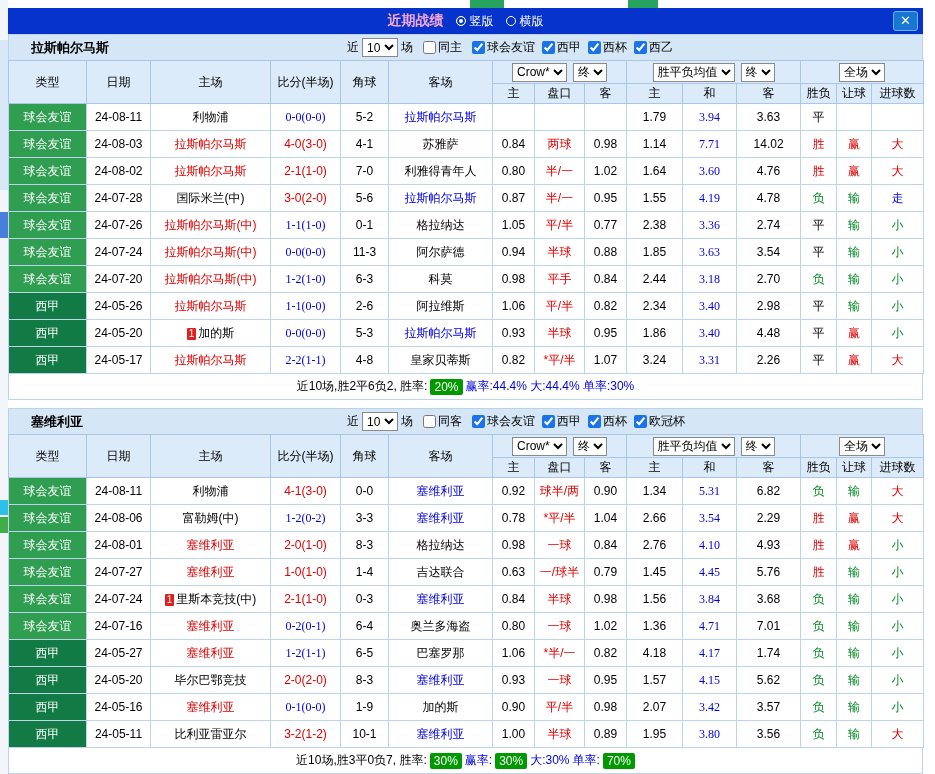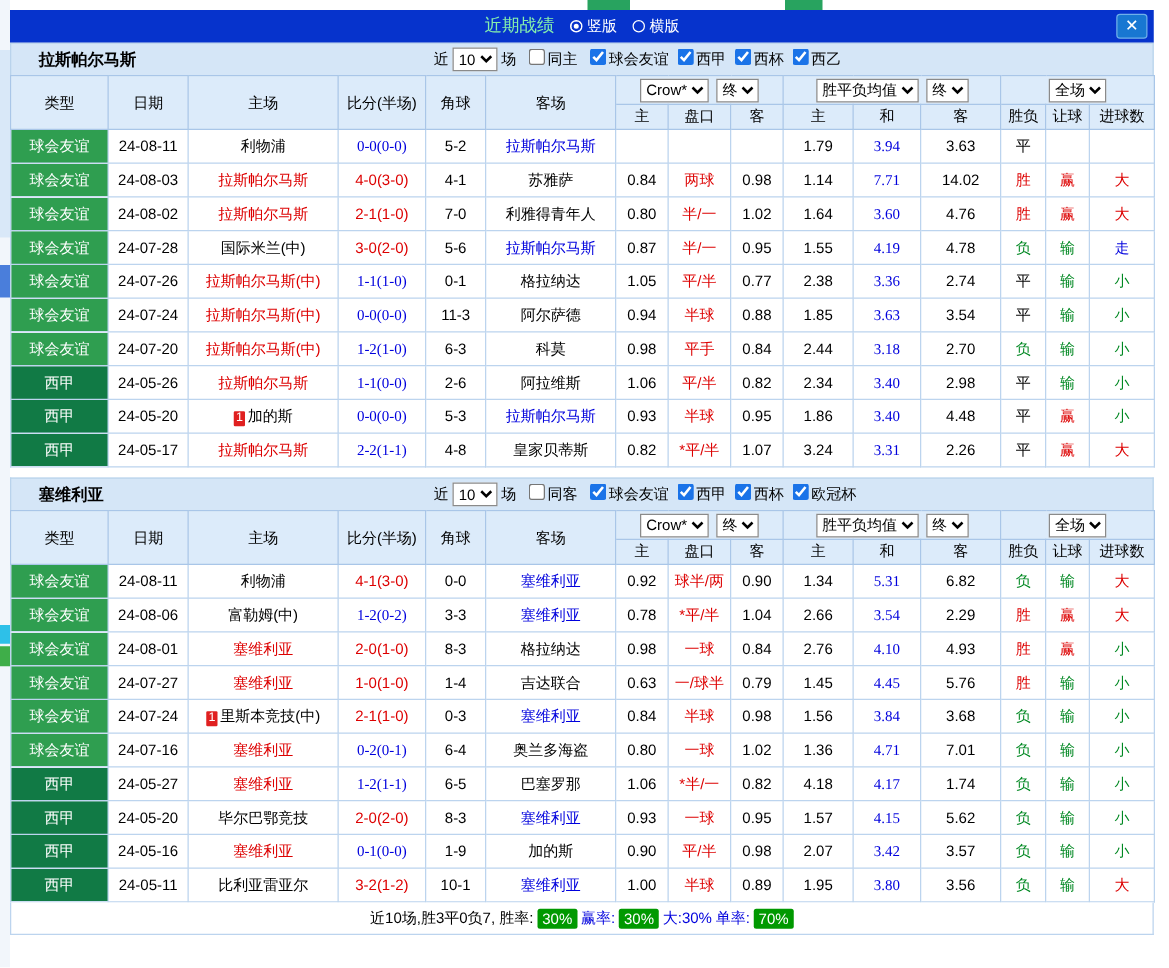--- a/index.html
+++ b/index.html
@@ -18,36 +18,36 @@
   .frag-green { top:517px; height:16px; background:#3fae49; }
   .top-frag { position:absolute; top:0; height:8px; background:#28a35f; }
   .top-frag.f1 { left:470px; width:34px; }
   .top-frag.f2 { left:628px; width:30px; }
 
   .modal { position:absolute; left:8px; top:8px; width:915px; }
 
   
   .titlebar { height:26px; background:var(--titlebar_bg,#0633cc); display:flex; align-items:center;
     justify-content:center; gap:12px; position:relative; color:#fff; }
-  .panel-title { color:#86efac; font-weight:normal; font-size:14px;text-align:center; }
+  .panel-title { color:#f9a8d4; font-weight:bold; font-size:14px;text-align:center; }
   .radio-group { display:inline-flex; align-items:center; gap:4px; cursor:pointer; }
   .radio-dot { width:10px; height:10px; border:1px solid #fff; border-radius:50%; display:inline-block; }
   .radio-dot.on { background:#fff; box-shadow:inset 0 0 0 2px var(--titlebar_bg,#0633cc); border-color:#fff; }
   .close-btn { position:absolute; right:5px; top:3px; width:25px; height:20px; background:#1877d2;
     border:1px solid #6fb0ea; border-radius:3px; color:#fff; font-weight:bold; text-align:center;
     line-height:18px; font-size:13px; cursor:pointer; }
 
   
   .filterbar { height:26px; background:#d5e6f7; border:1px solid #b9d3ec; border-bottom:none;
     display:flex; align-items:center; }
   .team-name { font-weight:bold; font-size:13px; margin-left:22px; width:316px; }
   .filters { display:flex; align-items:center; gap:3px; }
   select { font-size:12px; height:19px; border:1px solid #8a8a8a; background:#fff; }
   input[type=checkbox] { width:13px; height:13px; accent-color:#1a73e8; margin:0 2px 0 7px; vertical-align:middle; }
-  label { display:inline-flex; }
+  label { display:inline-flex; align-items:center; }
 
   
   table { border-collapse:collapse; width:915px; table-layout:fixed; }
   th { border:1px solid #a9c6e8; background:#dcebfa; font-weight:normal; font-size:12px; padding:1px; }
   thead tr:first-child th { height:23px; }
   thead tr:last-child th { height:19px; }
   td { border:1px solid #bcd4ee; height:27px; text-align:center; font-size:12px; padding:0 1px;
     background:#fff; white-space:nowrap; overflow:hidden; }
   .type-cell { color:#fff; }
   .t-friendly { background:var(--type_friendly_bg,#2f9e50); }
@@ -341,20 +341,25 @@
             <td>1.07</td>
             <td>3.24</td>
             <td class="c-blue">3.31</td>
             <td>2.26</td>
             <td class="c-black">平</td>
             <td class="c-red">赢</td>
             <td class="c-red">大</td>
           </tr>
         </tbody>
     </table>
+    <div class="summary">
+        <span class="">近10场,胜2平6负2, 胜率: </span>
+        <span class="pct-badge">20%</span>
+        <span class="stat-text"> 赢率:44.4% 大:44.4% 单率:30%</span>
+      </div>
   </div>
 
   <div class="section-gap"></div>
 
   <div>
     <div class="filterbar">
       <span class="team-name">塞维利亚</span>
       <span class="filters">
         <span>近</span>
         <select><option>10</option></select>

